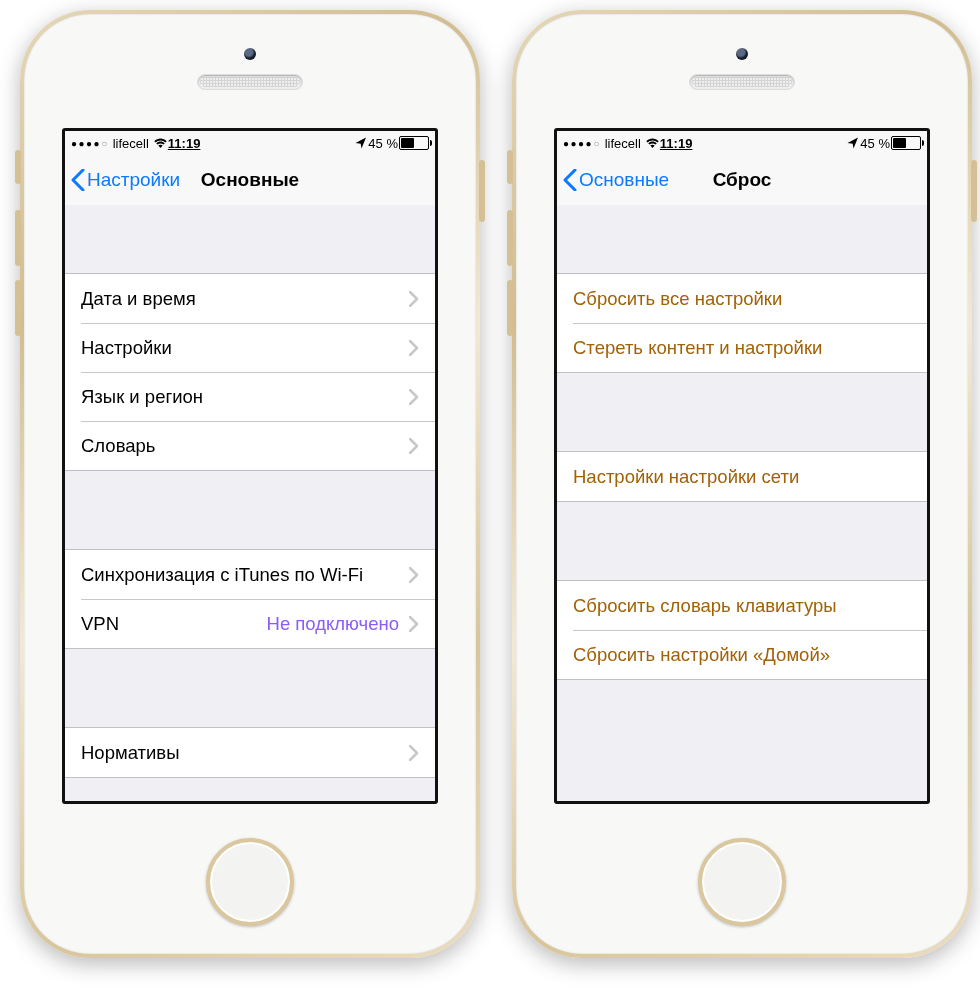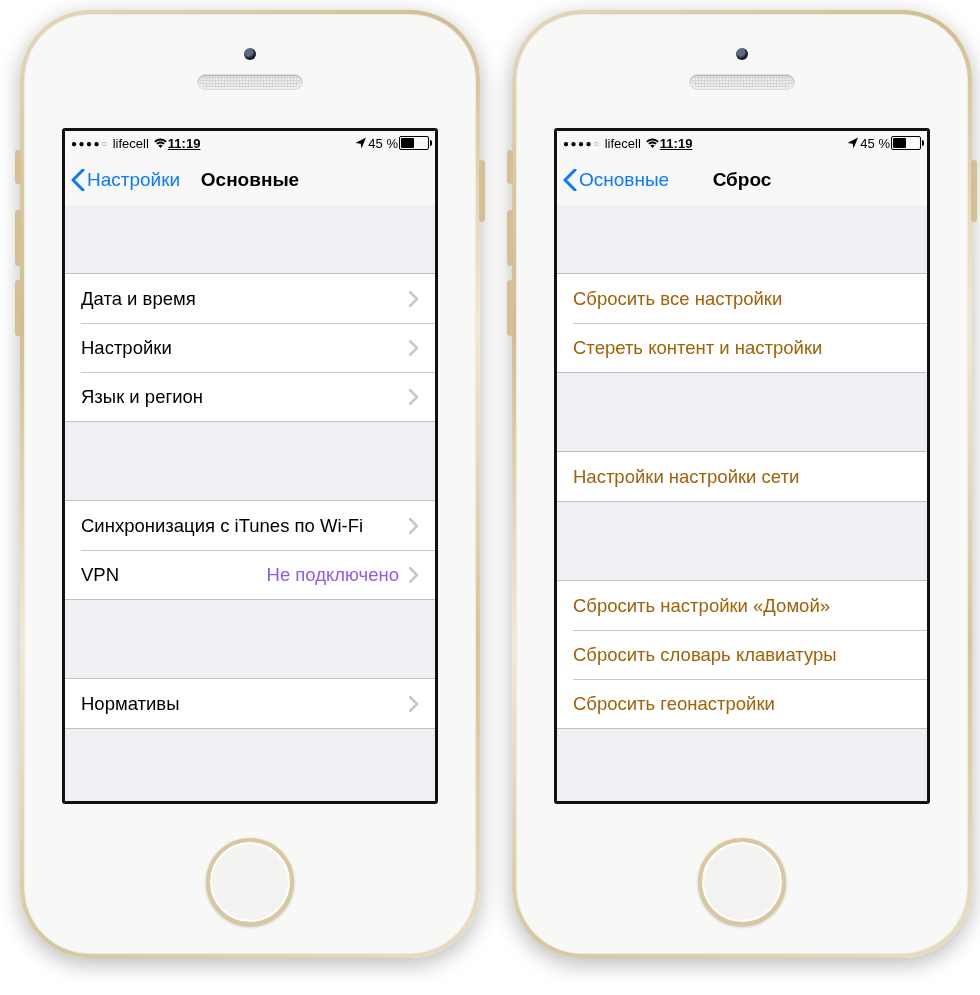--- a/index.html
+++ b/index.html
@@ -239,20 +239,28 @@
                 </span>
               </div>
               <div class="cell">
                 <span>Язык и регион</span>
                 <span class="chevron">
                   <svg width="10" height="16" viewBox="0 0 10 16">
                     <path d="M1 1 L8 8 L1 15" stroke="#c7c7cc" stroke-width="2.5" fill="none" stroke-linecap="round" stroke-linejoin="round"></path>
                   </svg>
                 </span>
               </div>
+              <div class="cell">
+                <span>Словарь</span>
+                <span class="chevron">
+                  <svg width="10" height="16" viewBox="0 0 10 16">
+                    <path d="M1 1 L8 8 L1 15" stroke="#c7c7cc" stroke-width="2.5" fill="none" stroke-linecap="round" stroke-linejoin="round"></path>
+                  </svg>
+                </span>
+              </div>
             </div>
             <div class="gap"></div>
             <div class="group">
               <div class="cell">
                 <span>Синхронизация с iTunes по Wi-Fi</span>
                 <span class="chevron">
                   <svg width="10" height="16" viewBox="0 0 10 16">
                     <path d="M1 1 L8 8 L1 15" stroke="#c7c7cc" stroke-width="2.5" fill="none" stroke-linecap="round" stroke-linejoin="round"></path>
                   </svg>
                 </span>
@@ -353,27 +361,24 @@
             </div>
             <div class="gap"></div>
             <div class="group">
               <div class="cell action">
                 <span>Настройки настройки сети</span>
               </div>
             </div>
             <div class="gap"></div>
             <div class="group">
               <div class="cell action">
+                <span>Сбросить словарь клавиатуры</span>
+              </div>
+              <div class="cell action">
                 <span>Сбросить настройки «Домой»</span>
-              </div>
-              <div class="cell action">
-                <span>Сбросить словарь клавиатуры</span>
-              </div>
-              <div class="cell action">
-                <span>Сбросить геонастройки</span>
               </div>
             </div>
             <div class="gap"></div>
           </div>
       </div>
     </div>
   </div>
 
 </div>
 

